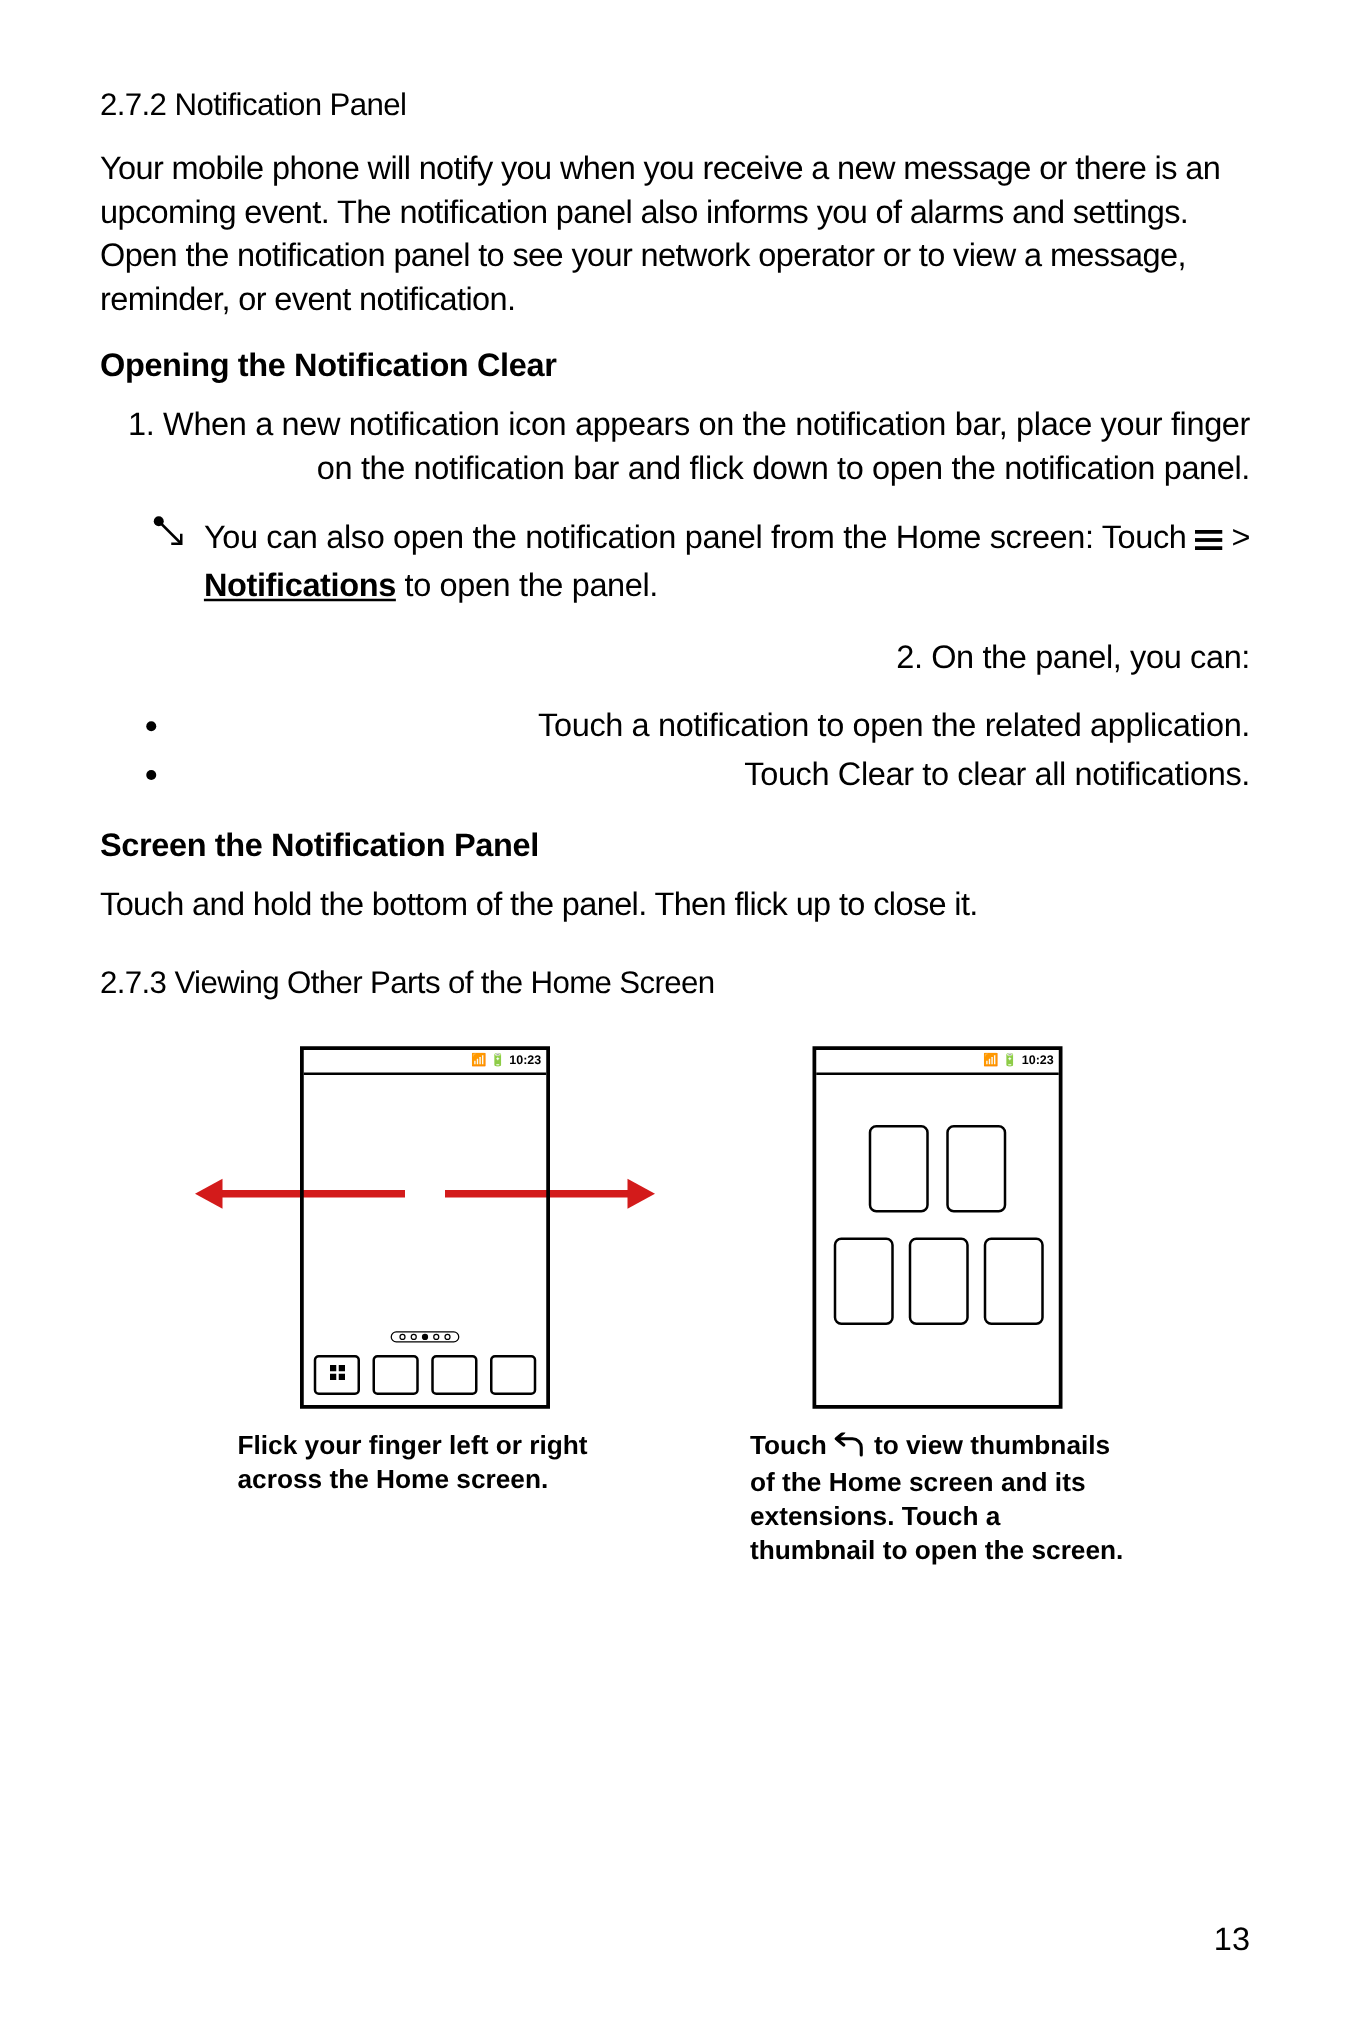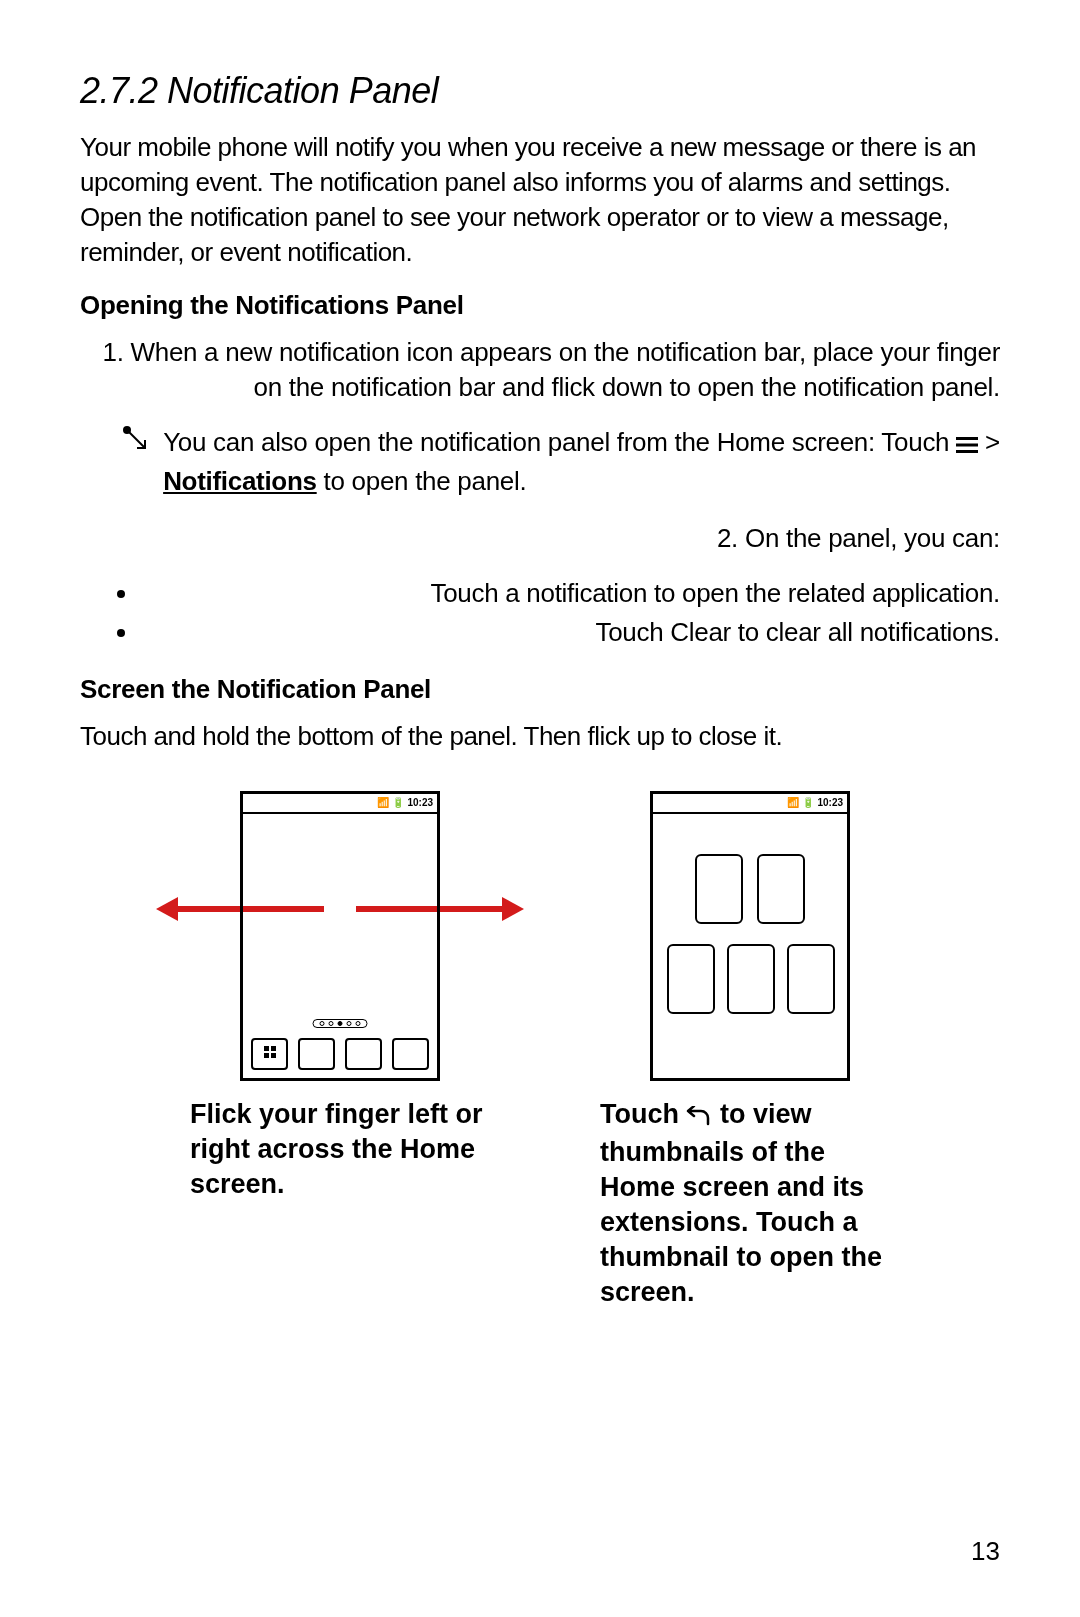--- a/index.html
+++ b/index.html
@@ -10,25 +10,24 @@
     color: #000;
   }
   .page {
     width: 1080px;
     height: 1617px;
     box-sizing: border-box;
     padding: 70px 80px 50px 80px;
     position: relative;
   }
   h2.section {
-    font-size: 36px;
+    font-size: 25px;
     font-weight: normal;
     margin: 0 0 18px 0;
     letter-spacing: -0.5px;
-    font-style: italic;
   }
   .para {
     font-size: 26px;
     line-height: 1.35;
     margin: 0 0 20px 0;
     letter-spacing: -0.5px;
   }
   .subhead {
     font-size: 26px;
     font-weight: bold;
@@ -82,21 +81,21 @@
     display: flex;
     gap: 110px;
     margin-top: 36px;
     margin-left: 110px;
     font-weight: bold;
   }
   .fig {
     width: 300px;
   }
   .fig-caption {
-    font-size: 27px;
+    font-size: 21px;
     margin-top: 16px;
     line-height: 1.3;
   }
   .page-number {
     position: absolute;
     right: 80px;
     bottom: 50px;
     font-size: 26px;
   }
   
@@ -188,21 +187,21 @@
 </style>
 </head>
 <body>
 
 <div class="page">
 
   <h2 class="section">2.7.2  Notification Panel</h2>
 
   <p class="para">Your mobile phone will notify you when you receive a new message or there is an upcoming event. The notification panel also informs you of alarms and settings. Open the notification panel to see your network operator or to view a message, reminder, or event notification.</p>
 
-  <div class="subhead">Opening the Notifications Panel</div>
+  <div class="subhead">Opening the Notification Clear</div>
 
   <p class="numitem">1. When a new notification icon appears on the notification bar, place your finger on the notification bar and flick down to open the notification panel.</p>
 
   <div class="tipbox">
     <span class="tip-icon">
       <svg width="36" height="36" viewBox="0 0 36 36">
         <circle cx="10" cy="6" r="4" fill="#000"></circle>
         <path d="M10 6 L28 24" stroke="#000" stroke-width="2" fill="none"></path>
         <path d="M20 24 L28 24 L28 16" stroke="#000" stroke-width="2" fill="none"></path>
       </svg>
@@ -227,20 +226,21 @@
   <ul class="bullets">
     <li>Touch a notification to open the related application.</li>
     <li>
       <span>Touch </span><span class="bold">Clear</span><span> to clear all notifications.</span>
     </li>
   </ul>
 
   <div class="subhead">Screen the Notification Panel</div>
   <p class="para">Touch and hold the bottom of the panel. Then flick up to close it.</p>
 
+  <h2 class="section" style="margin-top:30px">2.7.3  Viewing Other Parts of the Home Screen</h2>
 
   <div class="figures">
 
     <div class="fig">
       <div class="fig1-wrap">
         <div class="arrow left"></div>
         <div class="arrow right"></div>
         <div class="phone">
           <div class="statusbar">📶 🔋 <span>10:23</span></div>
           <div class="dots">

